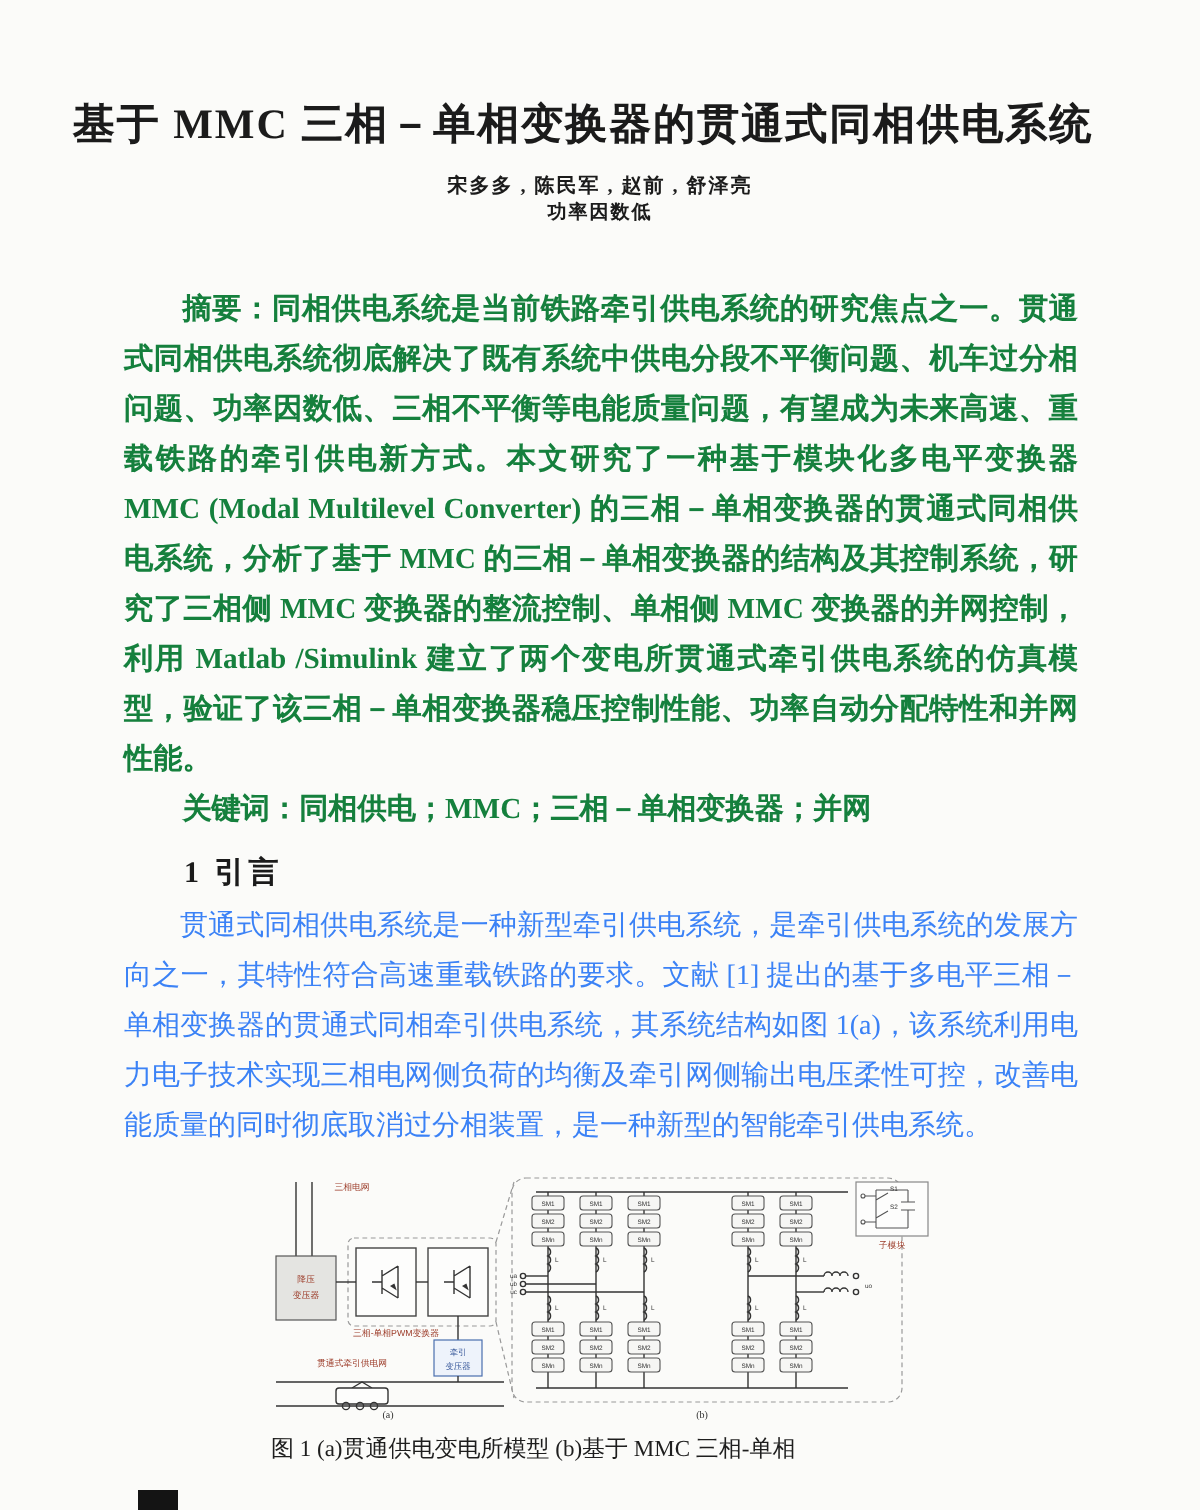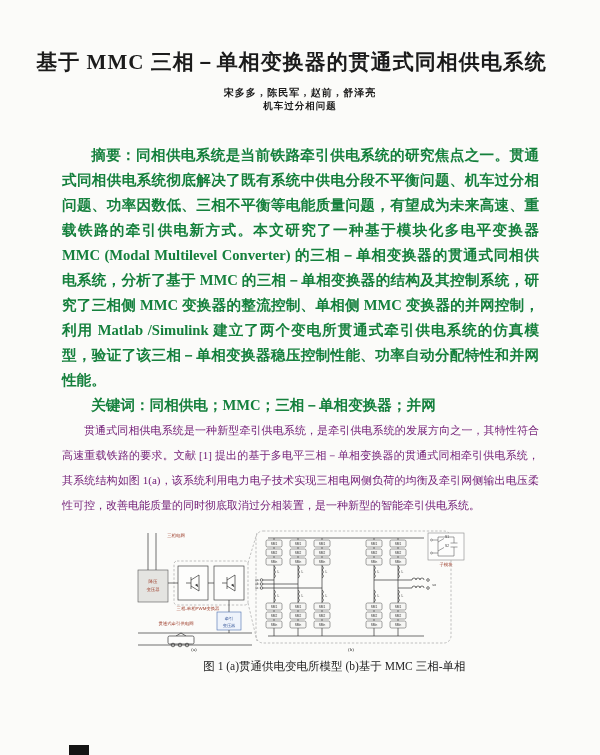--- a/index.html
+++ b/index.html
@@ -27,25 +27,25 @@
   }
   .abstract,.keywords{
     margin:0;font-size:14.6px;line-height:25px;font-weight:bold;
     text-align:justify;text-indent:2em;color:#15803d;
   }
   .section-heading{
     margin:9px 0 5px 0;font-size:15px;font-weight:bold;
     padding-left:2em;letter-spacing:2px;
   }
   .intro{
-    margin:0;font-size:11px;line-height:25px;
-    text-align:justify;text-indent:2em;color:#701a75;
+    margin:0;font-size:14px;line-height:25px;
+    text-align:justify;text-indent:2em;color:#3b82f6;
   }
   .figure-wrap{
-    width:330px;margin:12px auto 0 auto;text-align:right;
+    width:330px;margin:12px auto 0 auto;text-align:left;
   }
   .figure-caption{
     font-size:11.5px;line-height:14px;margin-top:3px;color:#1e1e1e;
   }
   .page-number-mark{
     position:absolute;left:69px;top:745px;width:20px;height:10px;background:#141414;
   }
   
   .w{stroke:#333;stroke-width:.7;fill:none;}
   .thin{stroke:#555;stroke-width:.55;fill:none;}
@@ -57,28 +57,29 @@
   .tinylbl{fill:#333;font-size:3.2px;font-family:"Liberation Sans",sans-serif;}
   .ablbl{fill:#2b2b2b;font-size:5px;text-anchor:middle;font-family:"Liberation Serif",serif;}
 </style>
 </head>
 <body>
 
 <div class="page">
 
   <div class="title">基于 MMC 三相－单相变换器的贯通式同相供电系统</div>
   <div class="authors">宋多多 , 陈民军 , 赵前 , 舒泽亮</div>
-  <div class="affiliation">机车过分相问题</div>
+  <div class="affiliation">功率因数低</div>
 
   <div class="flow">
 
     <p class="abstract"><span>摘要：</span><span>同相供电系统是当前铁路牵引供电系统的研究焦点之一。贯通式同相供电系统彻底解决了既有系统中供电分段不平衡问题、机车过分相问题、功率因数低、三相不平衡等电能质量问题，有望成为未来高速、重载铁路的牵引供电新方式。本文研究了一种基于模块化多电平变换器 MMC (Modal Multilevel Converter) 的三相－单相变换器的贯通式同相供电系统，分析了基于 MMC 的三相－单相变换器的结构及其控制系统，研究了三相侧 MMC 变换器的整流控制、单相侧 MMC 变换器的并网控制，利用 Matlab /Simulink 建立了两个变电所贯通式牵引供电系统的仿真模型，验证了该三相－单相变换器稳压控制性能、功率自动分配特性和并网性能。</span></p>
 
     <p class="keywords"><span>关键词：</span><span>同相供电；MMC；三相－单相变换器；并网</span></p>
 
+    <div class="section-heading">1 引言</div>
 
     <p class="intro">贯通式同相供电系统是一种新型牵引供电系统，是牵引供电系统的发展方向之一，其特性符合高速重载铁路的要求。文献 [1] 提出的基于多电平三相－单相变换器的贯通式同相牵引供电系统，其系统结构如图 1(a)，该系统利用电力电子技术实现三相电网侧负荷的均衡及牵引网侧输出电压柔性可控，改善电能质量的同时彻底取消过分相装置，是一种新型的智能牵引供电系统。</p>
 
     <div class="figure-wrap">
       <svg id="fig1" width="330" height="122" viewBox="0 0 330 122" xmlns="http://www.w3.org/2000/svg">
         <defs>
           <g id="igbt-sym">
             <path class="w" d="M0 9 H5 M5 3 V15 M5 6 L13 1 M5 12 L13 17 M13 1 V17"></path>
             <path d="M9 11 l3.4 2.2 -1.2 -3.4 z" fill="#333" stroke="none"></path>
           </g>

